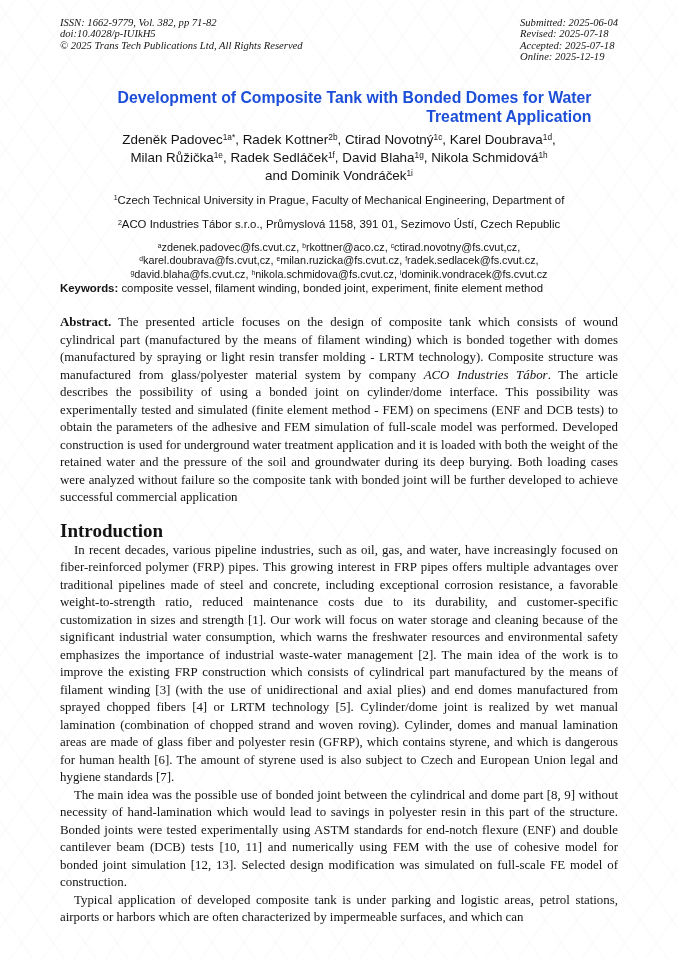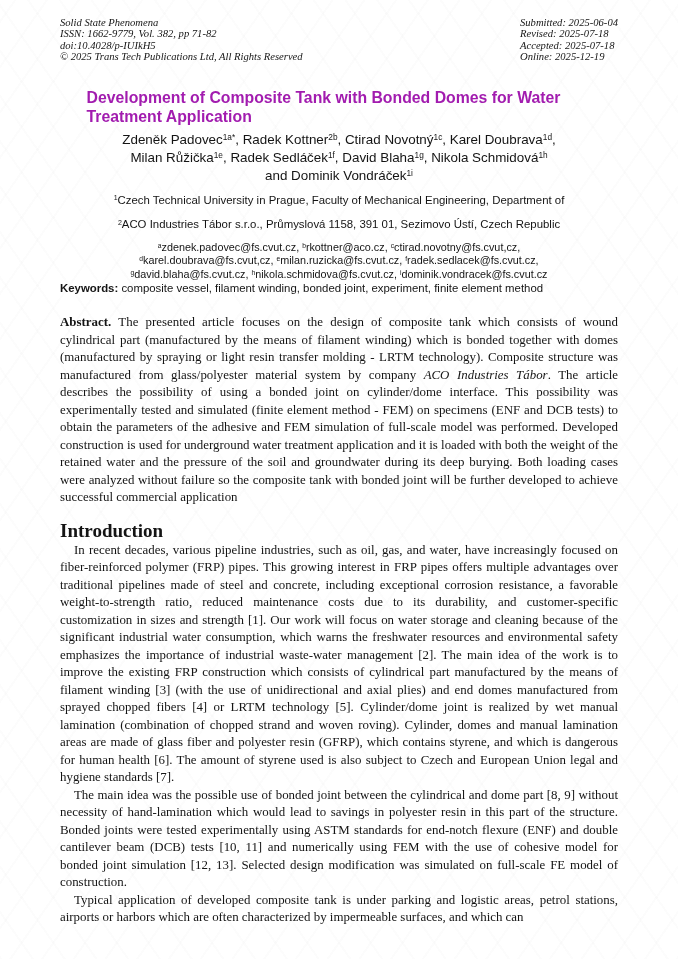--- a/index.html
+++ b/index.html
@@ -27,25 +27,25 @@
   .journal-header {
     display:flex; justify-content:space-between;
     font-style:italic;
     font-size:10.6px; line-height:11.4px;
   }
   .journal-header .right { text-align:left; }
   
   .paper-title {
     margin:25px auto 0 auto;
     max-width:505px;
-    text-align:left;
+    text-align:right;
     font-family:"Liberation Sans", sans-serif;
     font-weight:bold;
     font-size:15.8px; line-height:19px;
-    color:#a21caf;
+    color:#1d4ed8;
   }
   .authors {
     margin-top:5px;
     text-align:center;
     font-family:"Liberation Sans", sans-serif;
     font-size:13.4px; line-height:18px;
   }
   .affil {
     text-align:center;
     font-family:"Liberation Sans", sans-serif;
@@ -87,21 +87,20 @@
 </style>
 </head>
 <body>
 
 <div class="watermark"></div>
 
 <div class="page-inner">
 
   <div class="journal-header">
     <div class="left">
-      <div>Solid State Phenomena</div>
       <div>ISSN: 1662-9779, Vol. 382, pp 71-82</div>
       <div>doi:10.4028/p-IUIkH5</div>
       <div>© 2025 Trans Tech Publications Ltd, All Rights Reserved</div>
     </div>
     <div class="right">
       <div>Submitted: 2025-06-04</div>
       <div>Revised: 2025-07-18</div>
       <div>Accepted: 2025-07-18</div>
       <div>Online: 2025-12-19</div>
     </div>

